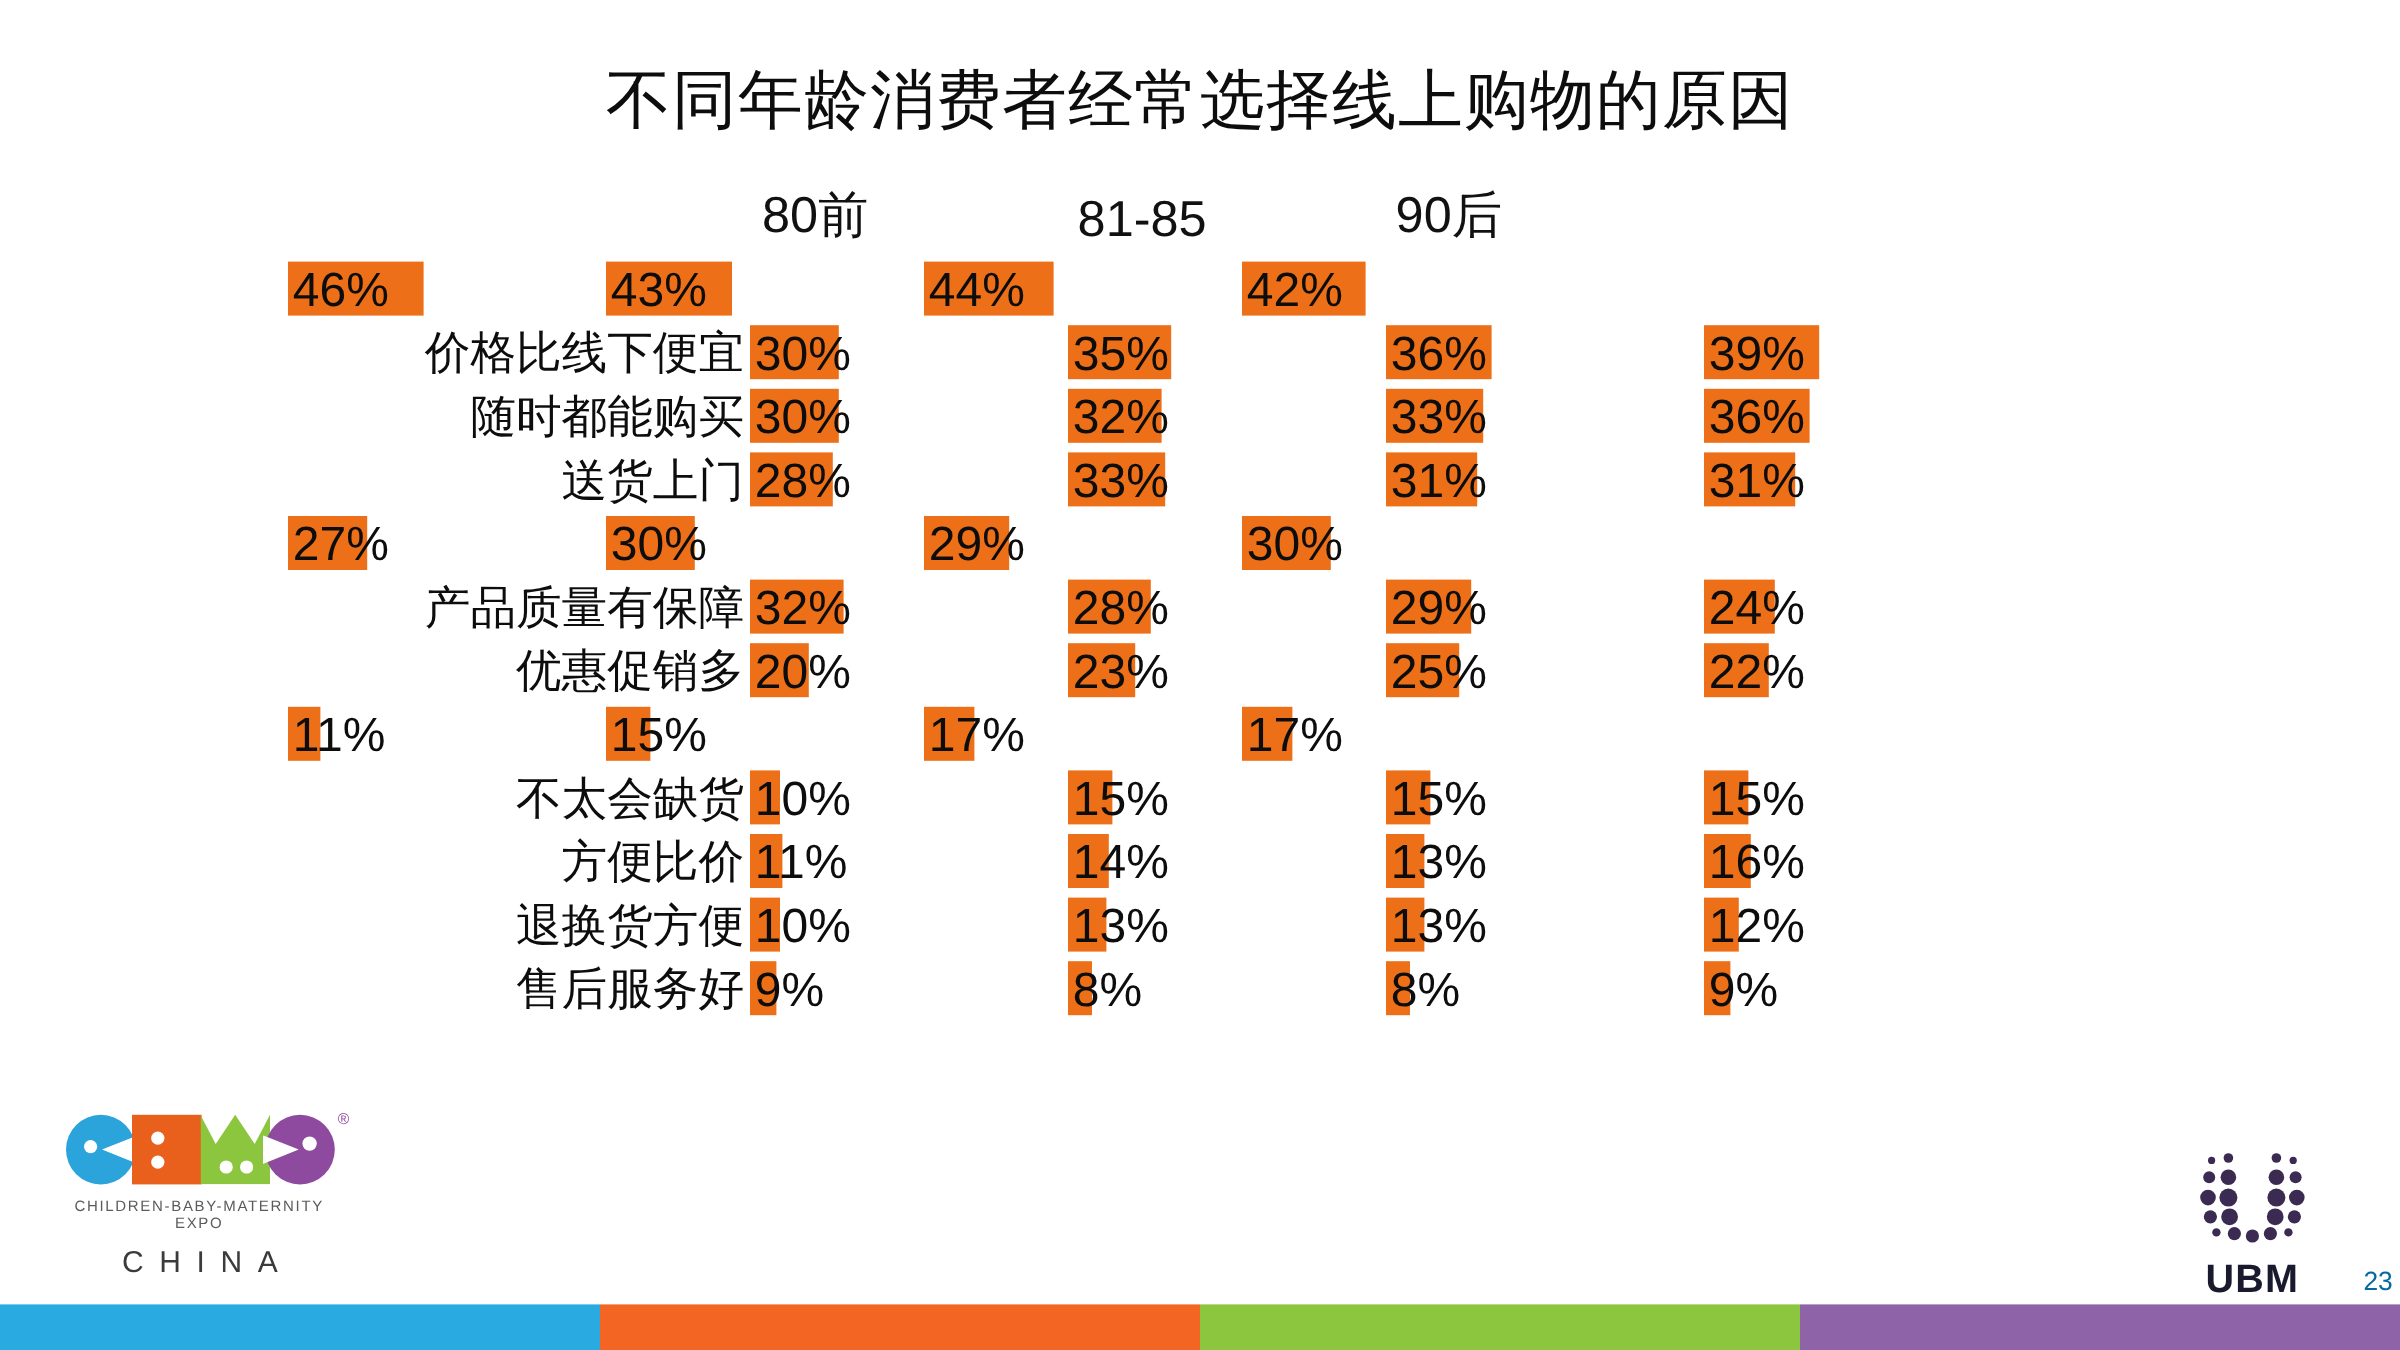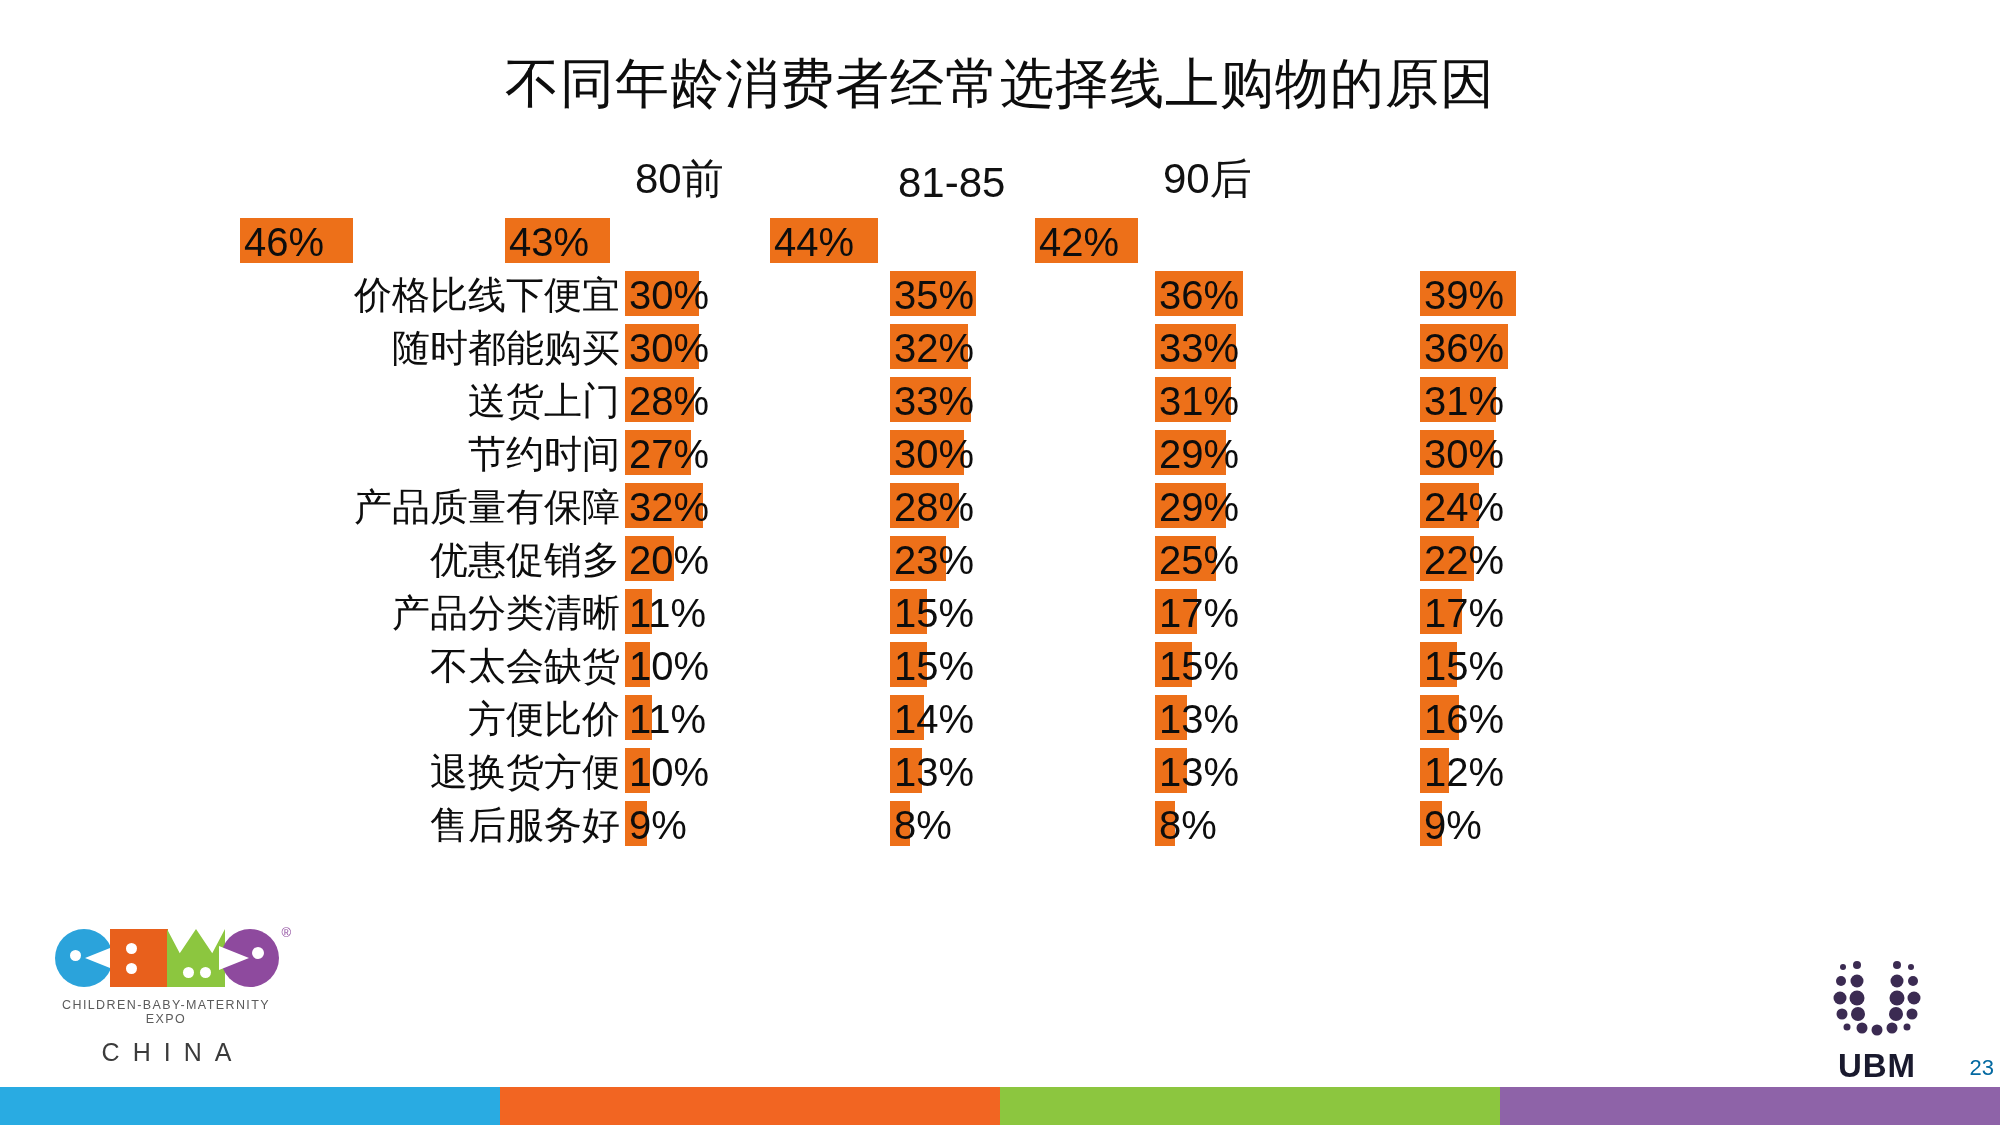--- a/index.html
+++ b/index.html
@@ -299,21 +299,20 @@
           <div class="cell">
             <div class="bar" style="width: 75.95px; background: rgb(237, 112, 25);"></div>
             <div class="bar-value">31%</div>
           </div>
           <div class="cell">
             <div class="bar" style="width: 75.95px; background: rgb(237, 112, 25);"></div>
             <div class="bar-value">31%</div>
           </div>
         </div>
         <div class="row">
-          <div class="row-label">节约时间</div>
           <div class="cell">
             <div class="bar" style="width: 66.15px; background: rgb(237, 112, 25);"></div>
             <div class="bar-value">27%</div>
           </div>
           <div class="cell">
             <div class="bar" style="width: 73.5px; background: rgb(237, 112, 25);"></div>
             <div class="bar-value">30%</div>
           </div>
           <div class="cell">
             <div class="bar" style="width: 71.05px; background: rgb(237, 112, 25);"></div>
@@ -356,21 +355,20 @@
           <div class="cell">
             <div class="bar" style="width: 61.25px; background: rgb(237, 112, 25);"></div>
             <div class="bar-value">25%</div>
           </div>
           <div class="cell">
             <div class="bar" style="width: 53.9px; background: rgb(237, 112, 25);"></div>
             <div class="bar-value">22%</div>
           </div>
         </div>
         <div class="row">
-          <div class="row-label">产品分类清晰</div>
           <div class="cell">
             <div class="bar" style="width: 26.95px; background: rgb(237, 112, 25);"></div>
             <div class="bar-value">11%</div>
           </div>
           <div class="cell">
             <div class="bar" style="width: 36.75px; background: rgb(237, 112, 25);"></div>
             <div class="bar-value">15%</div>
           </div>
           <div class="cell">
             <div class="bar" style="width: 41.65px; background: rgb(237, 112, 25);"></div>

